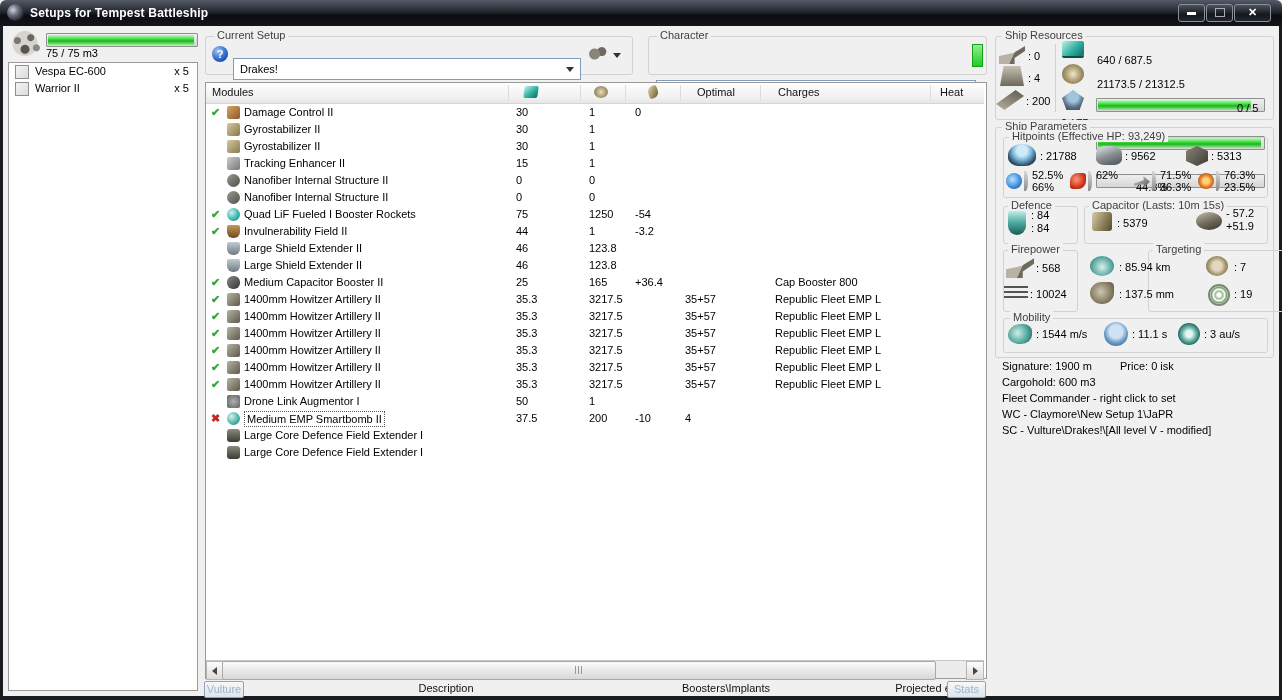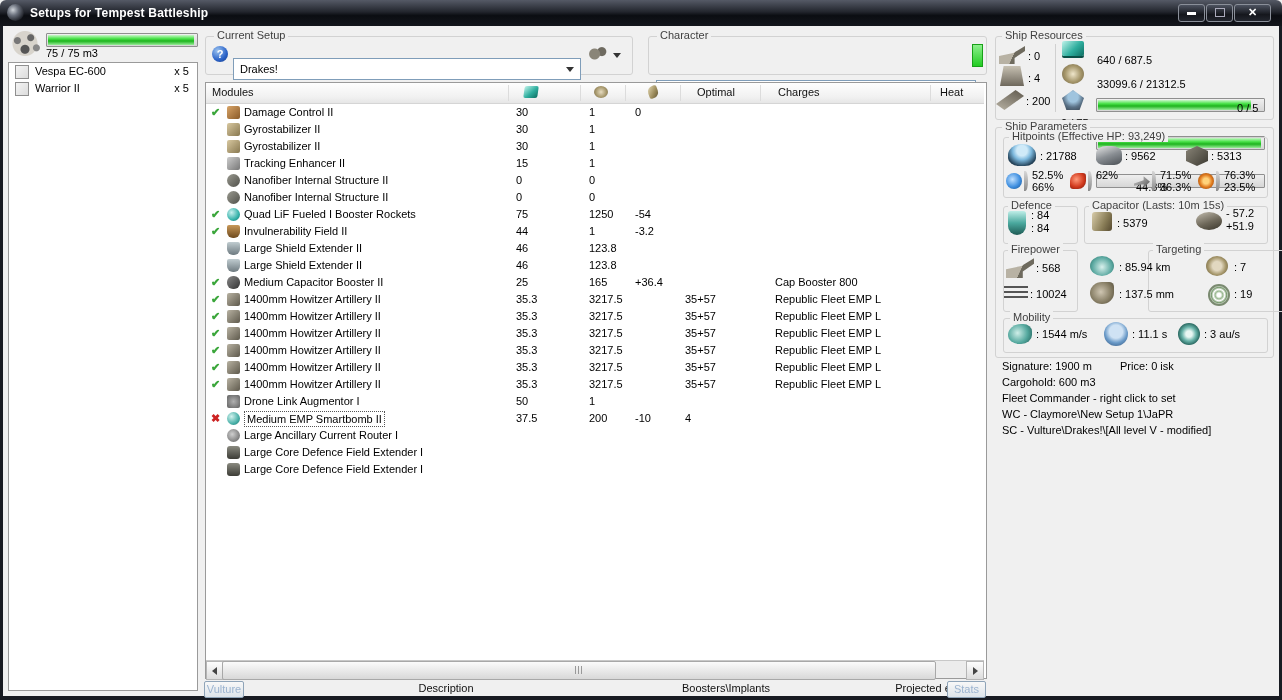--- a/index.html
+++ b/index.html
@@ -396,29 +396,20 @@
         <span class="c-check bad">✖</span>
         <span class="c-icon smartbomb-icon"></span>
         <span class="c-name">Medium EMP Smartbomb II</span>
         <span class="c-cpu">37.5</span>
         <span class="c-pg">200</span>
         <span class="c-cap">-10</span>
         <span class="c-opt">4</span>
         <span class="c-chg"></span>
       </div>
       <div class="mrow">
-        <span class="c-icon current-router-icon"></span>
-        <span class="c-name">Large Ancillary Current Router I</span>
-        <span class="c-cpu"></span>
-        <span class="c-pg"></span>
-        <span class="c-cap"></span>
-        <span class="c-opt"></span>
-        <span class="c-chg"></span>
-      </div>
-      <div class="mrow">
         <span class="c-icon field-extender-icon"></span>
         <span class="c-name">Large Core Defence Field Extender I</span>
         <span class="c-cpu"></span>
         <span class="c-pg"></span>
         <span class="c-cap"></span>
         <span class="c-opt"></span>
         <span class="c-chg"></span>
       </div>
       <div class="mrow">
         <span class="c-icon field-extender-icon"></span>
@@ -463,21 +454,21 @@
 <div class="abs vsep" style="left:1055px;top:44px;height:68px;"></div>
 <div class="abs ic cpu-chip-icon" style="left:1062px;top:41px;width:22px;height:15px;"></div>
 <div class="abs pbar" style="left:1096px;top:40px;width:167px;">
     <div class="pfill" id="cpu-fill" style="width: 153.45px;"></div>
   </div>
 <div class="abs statline" style="left:1097px;top:54px;">640 / 687.5</div>
 <div class="abs ic powergrid-icon" style="left:1062px;top:64px;width:22px;height:20px;"></div>
 <div class="abs pbar" style="left:1096px;top:64px;width:167px;">
     <div class="pfill" id="pg-fill" style="width: 163.35px;"></div>
   </div>
-<div class="abs statline" style="left:1097px;top:78px;">33099.6 / 21312.5</div>
+<div class="abs statline" style="left:1097px;top:78px;">21173.5 / 21312.5</div>
 <div class="abs ic calibration-icon" style="left:1062px;top:90px;width:22px;height:20px;"></div>
 <div class="abs pbar" style="left:1096px;top:88px;width:167px;">
     <div class="pfill" id="cal-fill" style="width: 0px;"></div>
   </div>
 <div class="abs statline" style="left:1061px;top:102px;margin-top:15px;">0 / 75</div>
 <div class="abs statline" style="left:1237px;top:102px;">0 / 5</div>
 
 <div class="abs group" style="left:995px;top:127px;width:277px;height:229px;">
   <div class="glabel" style="left:6px;top:-8px;">Ship Parameters</div>
 </div>

